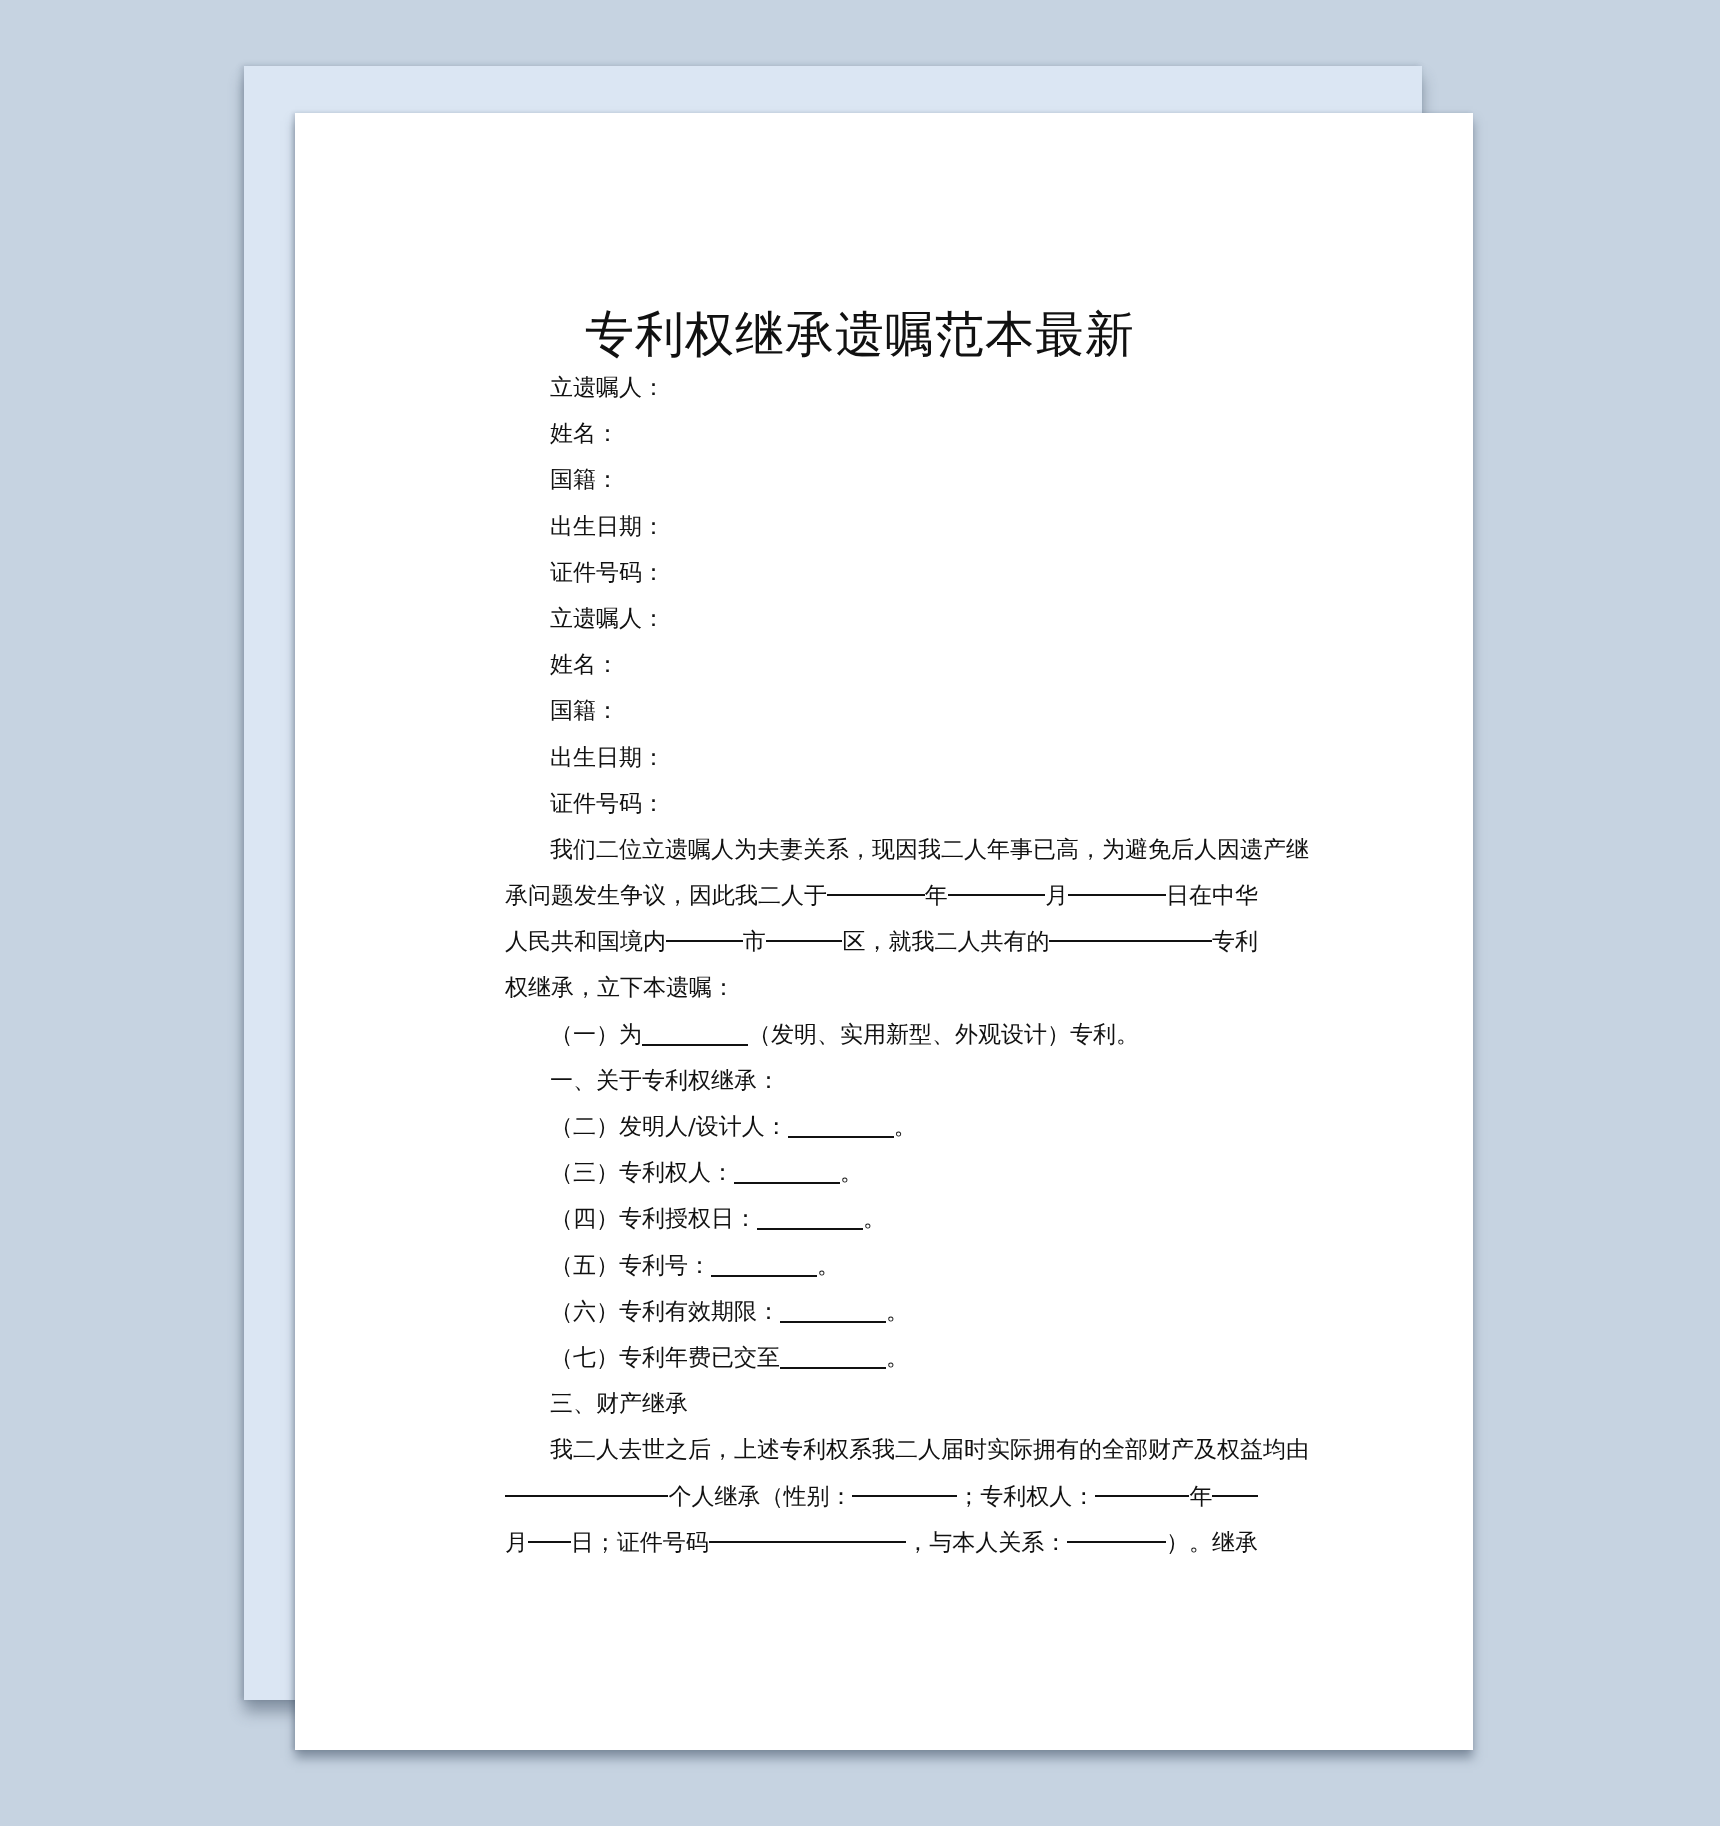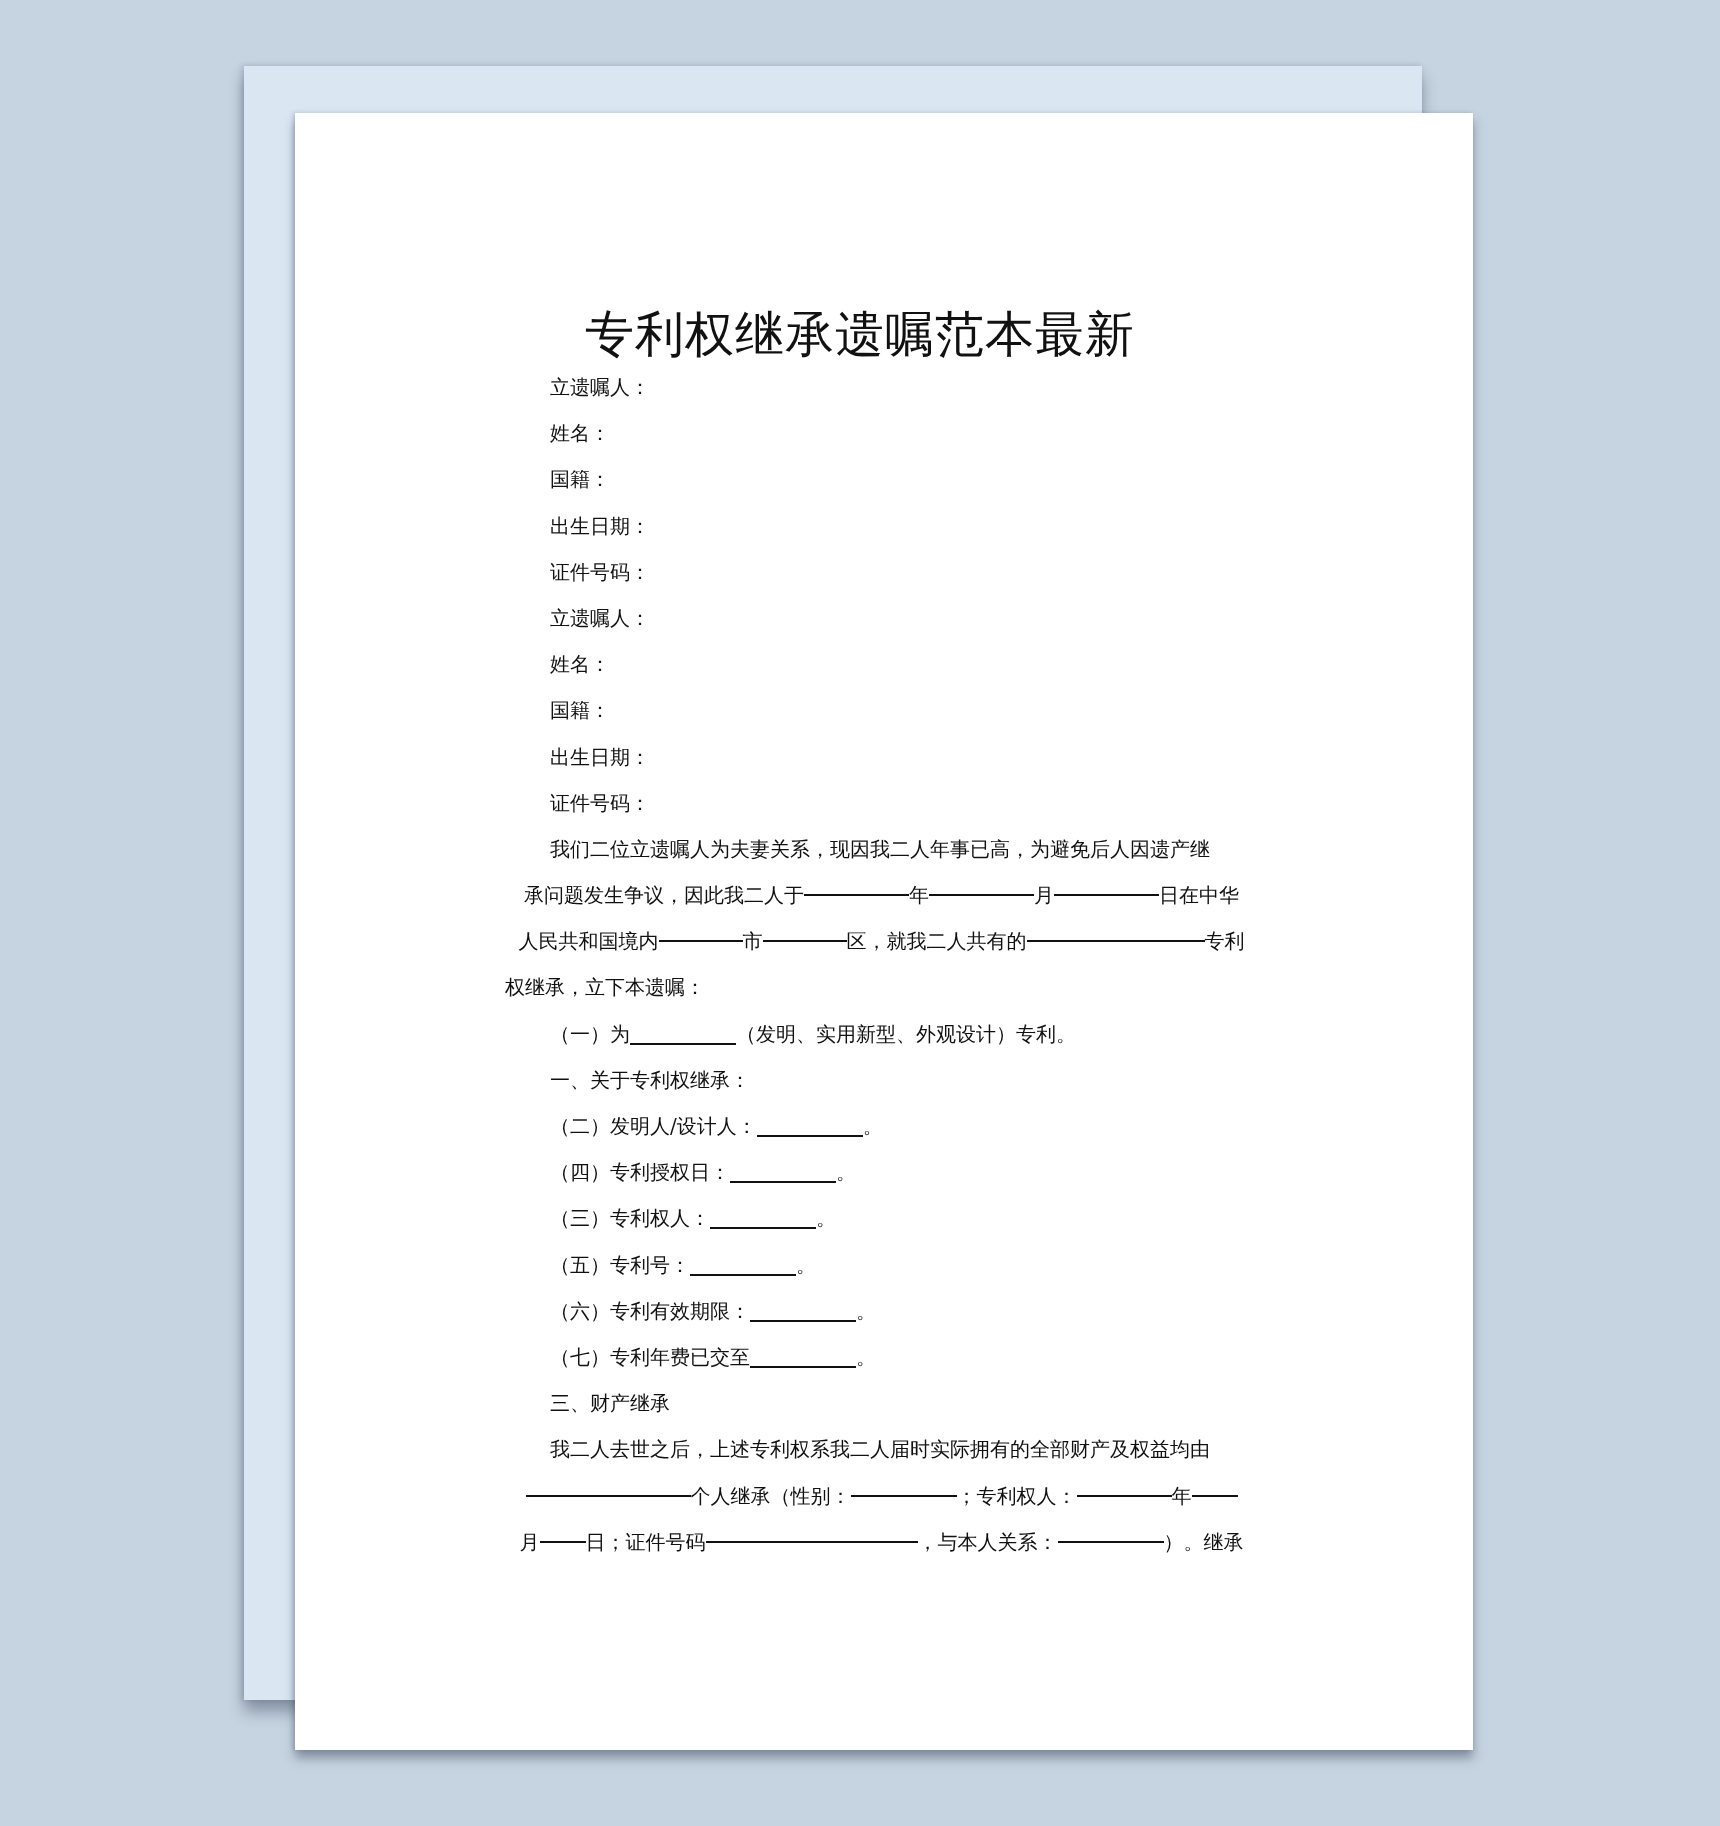--- a/index.html
+++ b/index.html
@@ -20,21 +20,21 @@
     background:#ffffff;
     box-shadow: 0 8px 10px rgba(60,75,95,0.5), -2px 0 4px rgba(60,75,95,0.2);
   }
   .title {
     position:absolute; left:0; right:0; top:302px;
     text-align:center; font-size:49px; letter-spacing:1px;
     font-family: "DejaVu Serif", "Liberation Serif", serif;
   }
   .body {
     position:absolute; left:505px; width:753px; top:364px;
-    font-size:20px; line-height:46.2px;
+    font-size:23px; line-height:46.2px;
   }
   .line { white-space:nowrap; height:46.2px; }
   .indent { padding-left:45px; }
   .just { display:flex; justify-content:center; }
   .blank {
     display:inline-block; border-bottom:2px solid #111; height:22px;
     vertical-align:-4px;
   }
 </style>
 </head>
@@ -81,24 +81,24 @@
   <div class="line">权继承，立下本遗嘱：</div>
 
   <div class="line indent">
     <span>（一）为</span><span class="blank" style="width:106px"></span><span>（发明、实用新型、外观设计）专利。</span>
   </div>
   <div class="line indent">一、关于专利权继承：</div>
   <div class="line indent">
     <span>（二）发明人/设计人：</span><span class="blank" style="width:106px"></span><span>。</span>
   </div>
   <div class="line indent">
-    <span>（四）专利授权日：</span><span class="blank" style="width:106px"></span><span>。</span>
+    <span>（三）专利权人：</span><span class="blank" style="width:106px"></span><span>。</span>
   </div>
   <div class="line indent">
-    <span>（三）专利权人：</span><span class="blank" style="width:106px"></span><span>。</span>
+    <span>（四）专利授权日：</span><span class="blank" style="width:106px"></span><span>。</span>
   </div>
   <div class="line indent">
     <span>（五）专利号：</span><span class="blank" style="width:106px"></span><span>。</span>
   </div>
   <div class="line indent">
     <span>（六）专利有效期限：</span><span class="blank" style="width:106px"></span><span>。</span>
   </div>
   <div class="line indent">
     <span>（七）专利年费已交至</span><span class="blank" style="width:106px"></span><span>。</span>
   </div>

